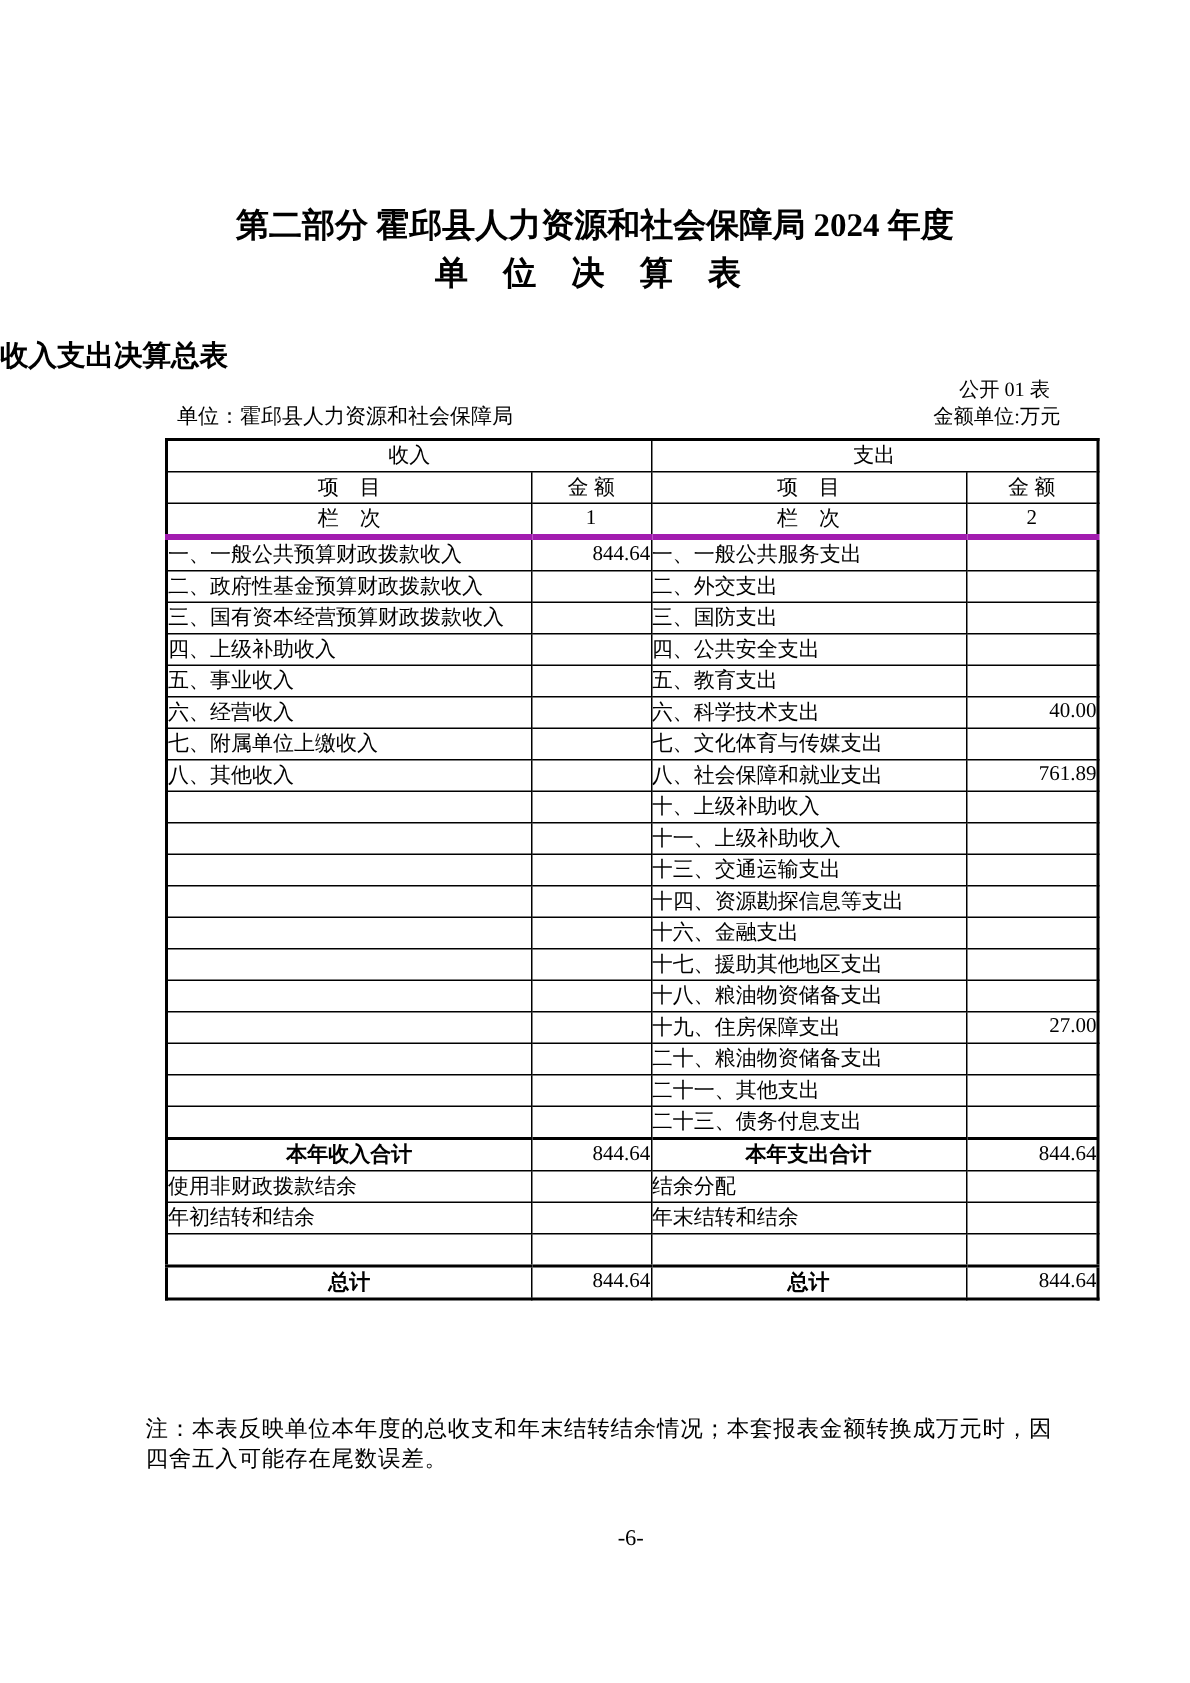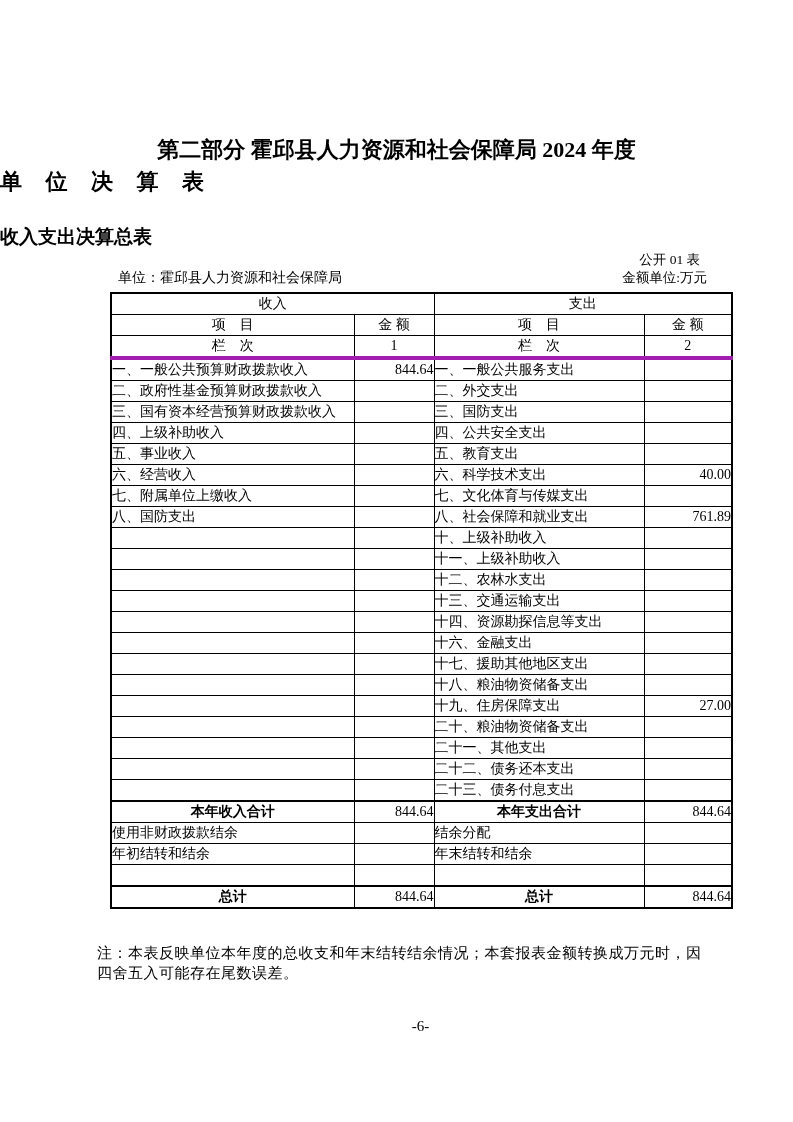--- a/index.html
+++ b/index.html
@@ -16,21 +16,21 @@
     position: absolute;
     top: 135px; left: 0; width: 100%;
     text-align: center;
     font-size: 22px;
     font-weight: bold;
     white-space: pre;
   }
   .title-line2 {
     position: absolute;
     top: 167px; left: 0; width: 100%;
-    text-align: left;
+    text-align: center;
     font-size: 22px;
     font-weight: bold;
     letter-spacing: 9px;
     white-space: pre;
   }
   .subtitle {
     position: absolute;
     top: 224px; left: 0; width: 100%;
     text-align: left;
     font-family: "Liberation Sans", "DejaVu Sans", sans-serif;
@@ -167,46 +167,40 @@
         <td class="item-cell">六、科学技术支出</td>
         <td class="amount-cell">40.00</td>
       </tr>
       <tr>
         <td class="item-cell">七、附属单位上缴收入</td>
         <td class="amount-cell"></td>
         <td class="item-cell">七、文化体育与传媒支出</td>
         <td class="amount-cell"></td>
       </tr>
       <tr>
-        <td class="item-cell">八、国防支出</td>
+        <td class="item-cell">八、其他收入</td>
         <td class="amount-cell"></td>
         <td class="item-cell">八、社会保障和就业支出</td>
         <td class="amount-cell">761.89</td>
       </tr>
       <tr>
         <td class="item-cell"></td>
         <td class="amount-cell"></td>
         <td class="item-cell">十、上级补助收入</td>
         <td class="amount-cell"></td>
       </tr>
       <tr>
         <td class="item-cell"></td>
         <td class="amount-cell"></td>
         <td class="item-cell">十一、上级补助收入</td>
         <td class="amount-cell"></td>
       </tr>
       <tr>
         <td class="item-cell"></td>
         <td class="amount-cell"></td>
-        <td class="item-cell">十二、农林水支出</td>
-        <td class="amount-cell"></td>
-      </tr>
-      <tr>
-        <td class="item-cell"></td>
-        <td class="amount-cell"></td>
         <td class="item-cell">十三、交通运输支出</td>
         <td class="amount-cell"></td>
       </tr>
       <tr>
         <td class="item-cell"></td>
         <td class="amount-cell"></td>
         <td class="item-cell">十四、资源勘探信息等支出</td>
         <td class="amount-cell"></td>
       </tr>
       <tr>
@@ -236,26 +230,20 @@
       <tr>
         <td class="item-cell"></td>
         <td class="amount-cell"></td>
         <td class="item-cell">二十、粮油物资储备支出</td>
         <td class="amount-cell"></td>
       </tr>
       <tr>
         <td class="item-cell"></td>
         <td class="amount-cell"></td>
         <td class="item-cell">二十一、其他支出</td>
-        <td class="amount-cell"></td>
-      </tr>
-      <tr>
-        <td class="item-cell"></td>
-        <td class="amount-cell"></td>
-        <td class="item-cell">二十二、债务还本支出</td>
         <td class="amount-cell"></td>
       </tr>
       <tr>
         <td class="item-cell"></td>
         <td class="amount-cell"></td>
         <td class="item-cell">二十三、债务付息支出</td>
         <td class="amount-cell"></td>
       </tr>
       <tr class="total-row">
         <td class="item-cell">本年收入合计</td>

